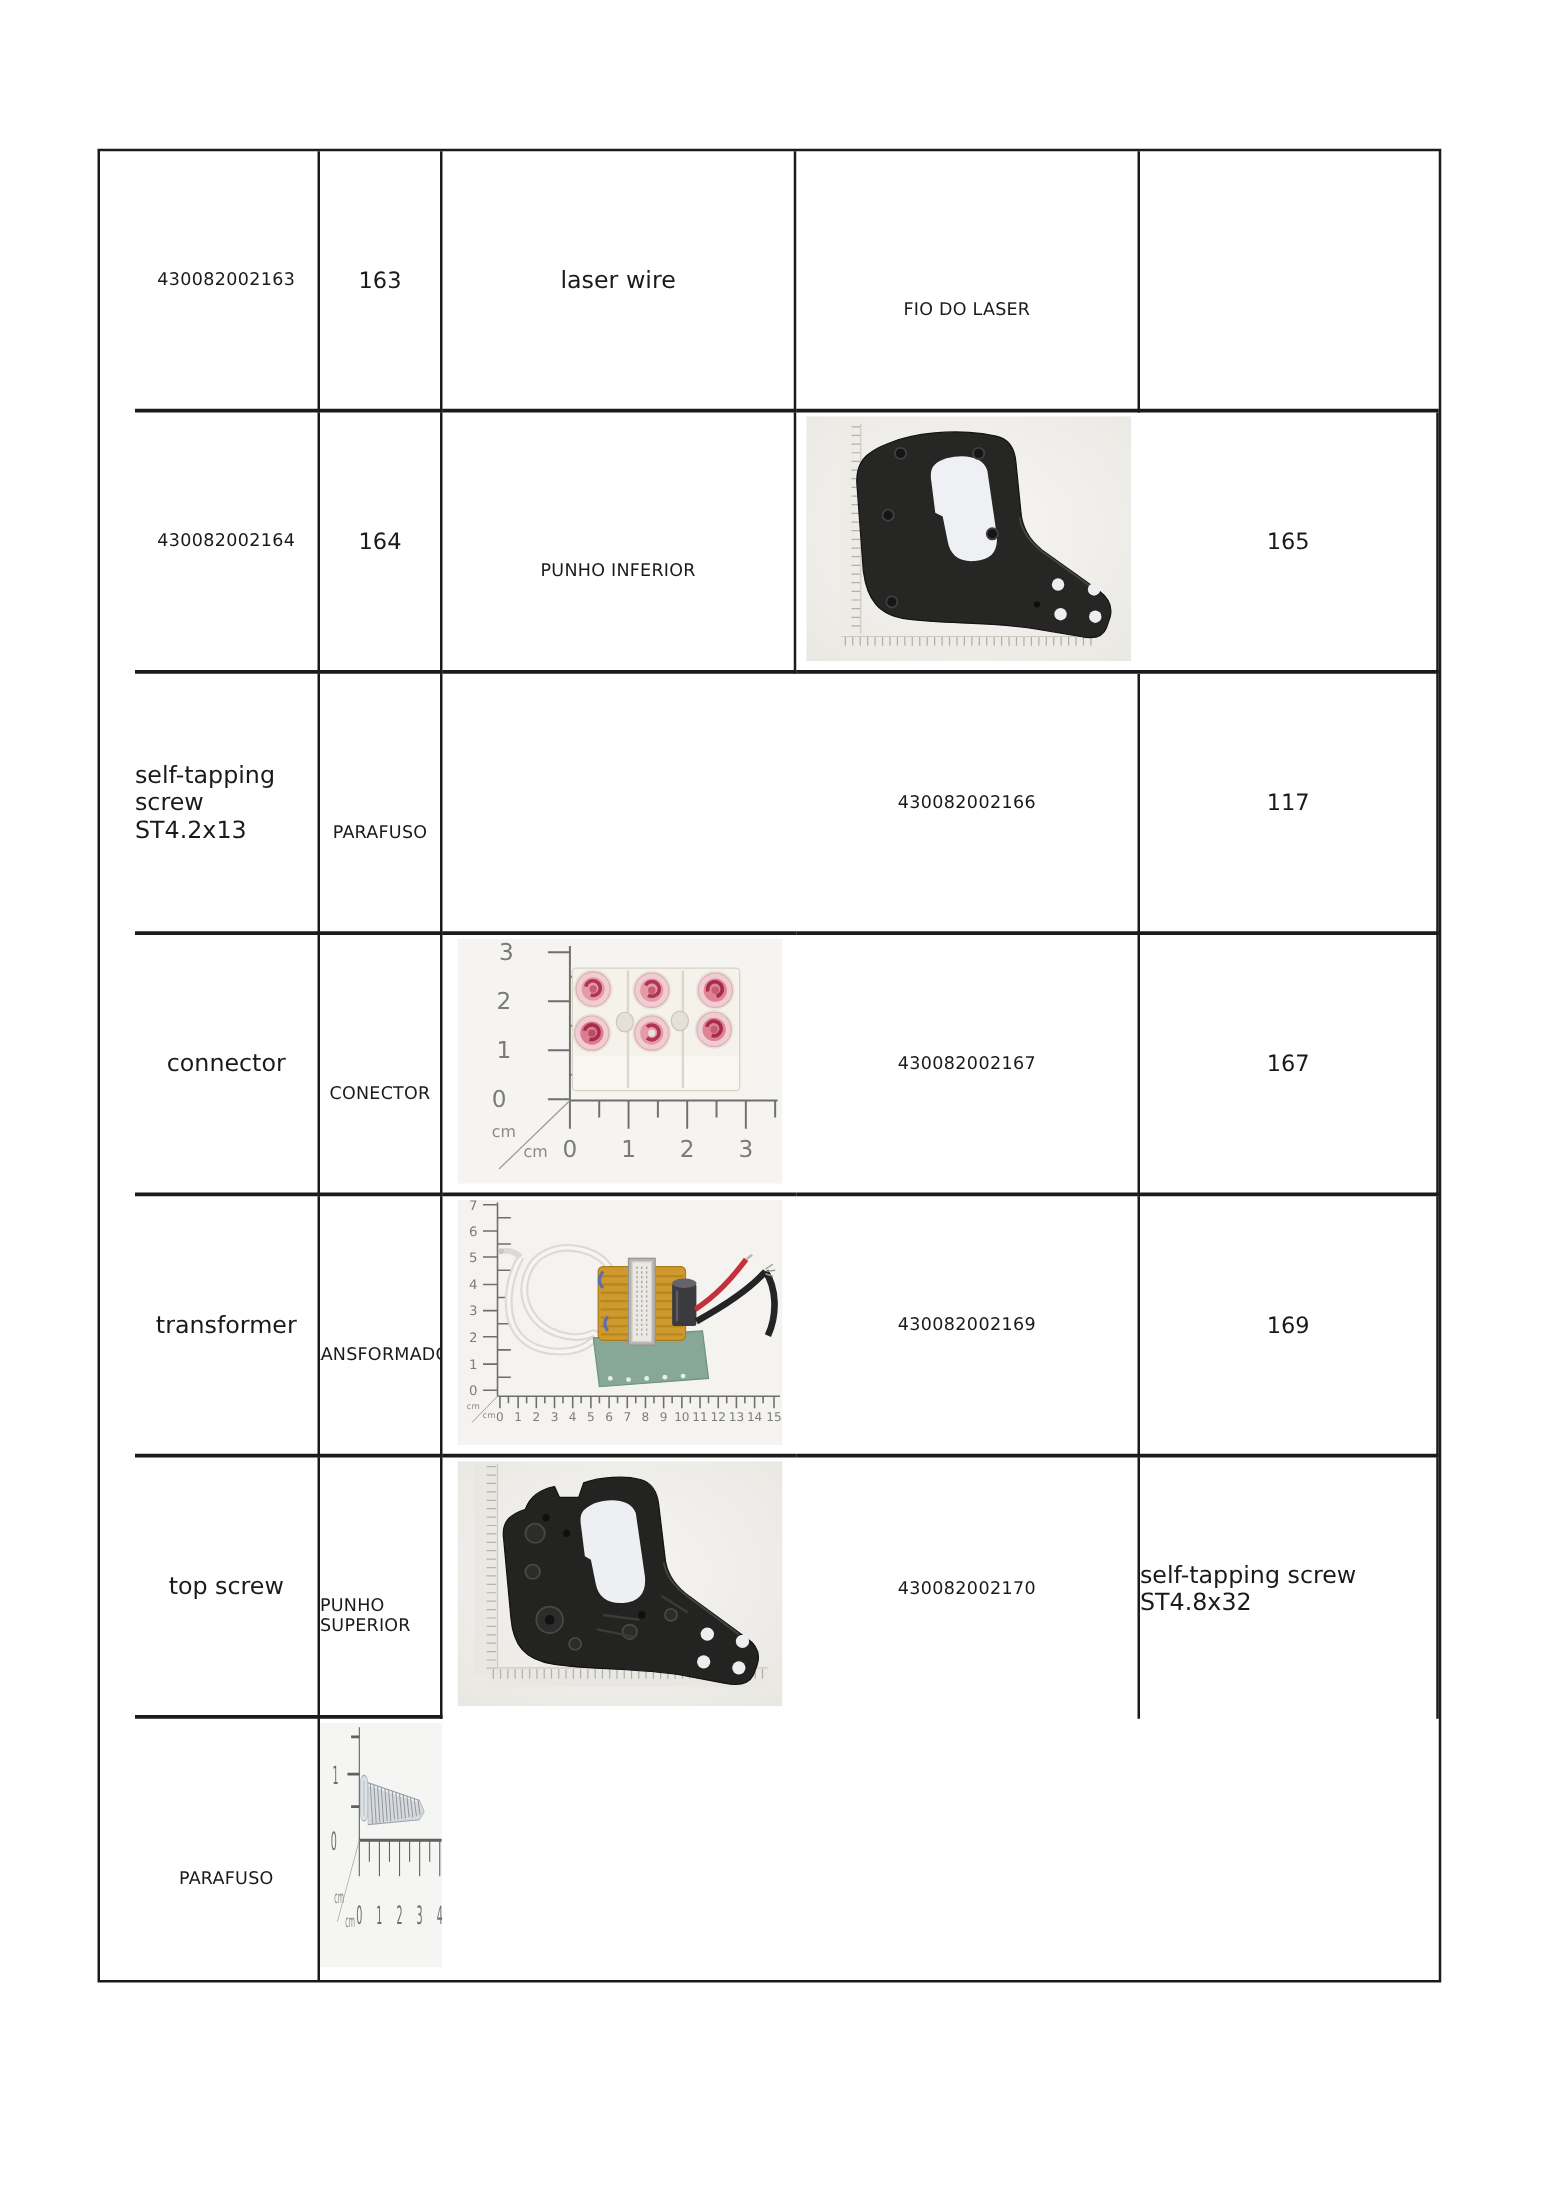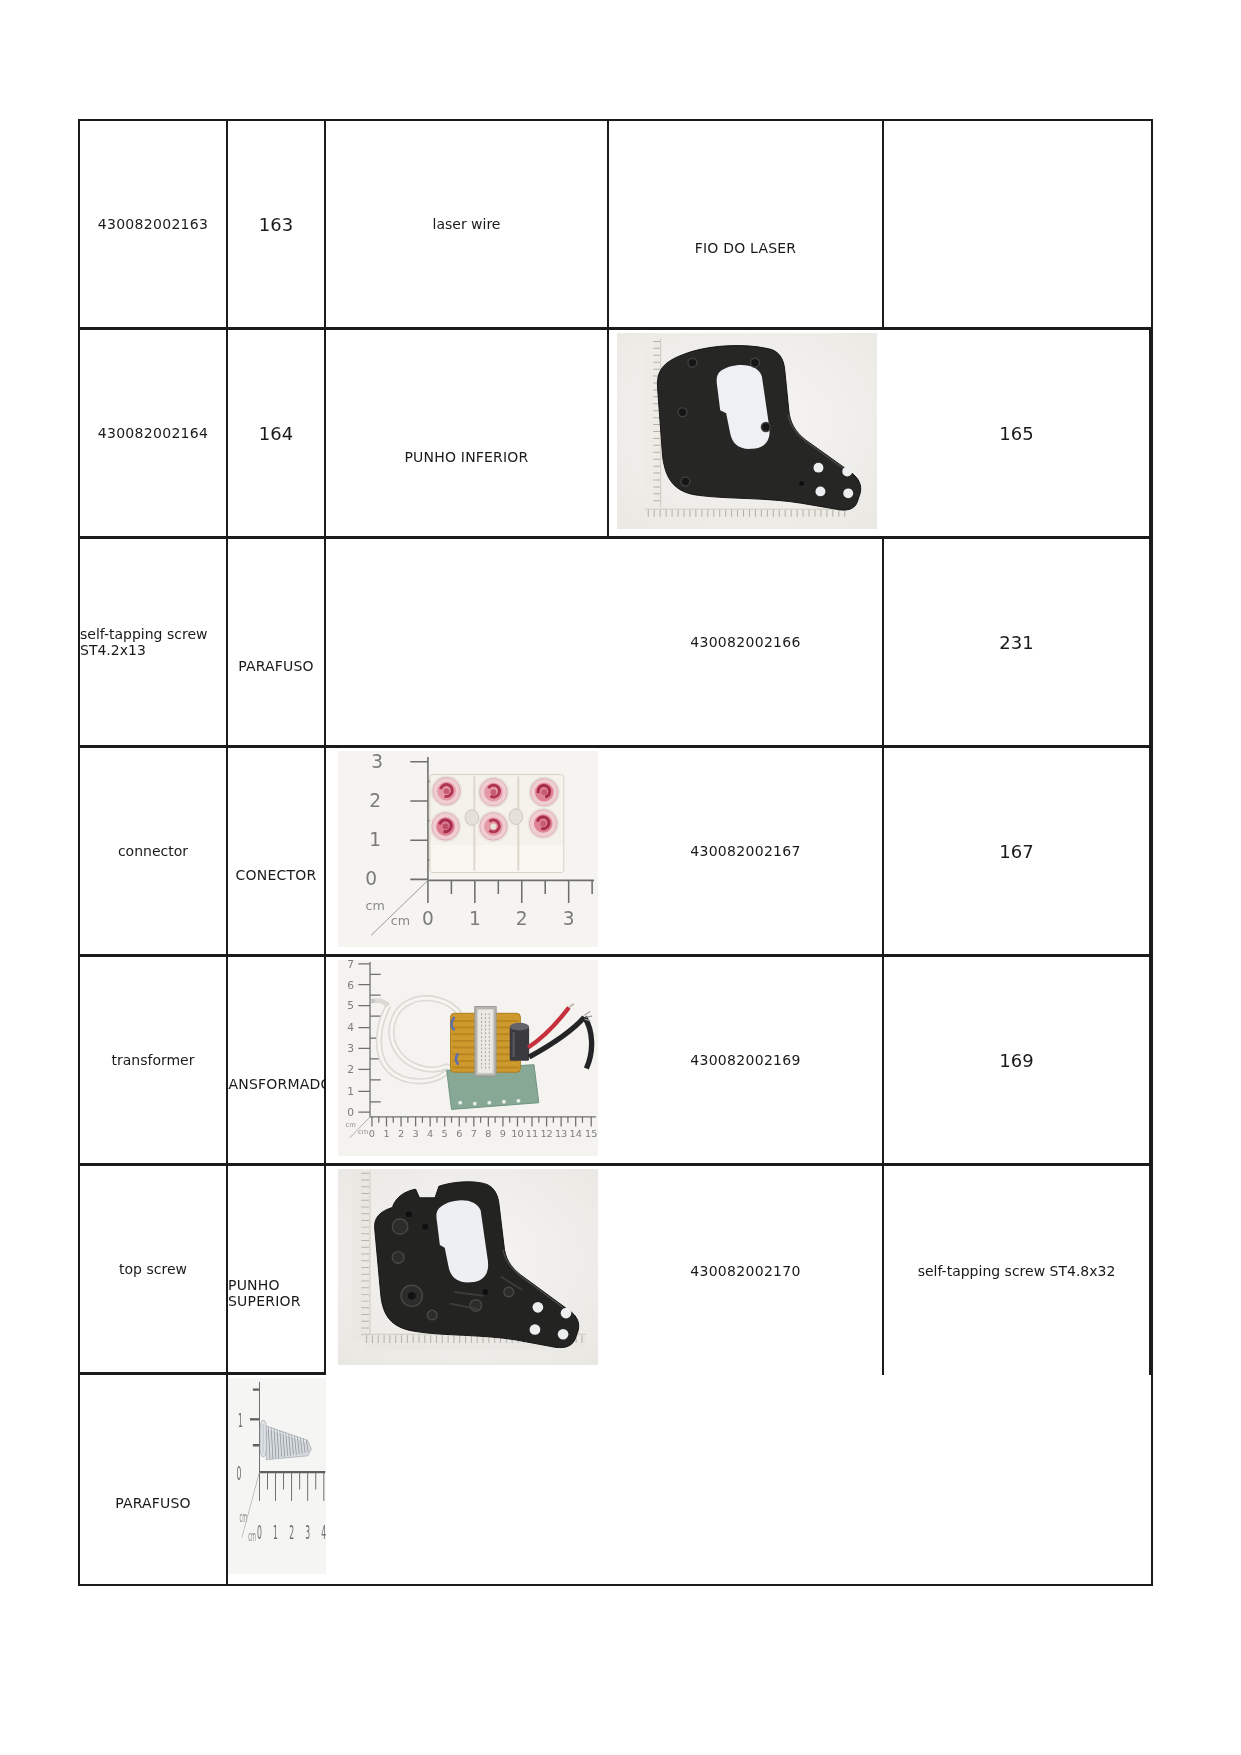--- a/index.html
+++ b/index.html
@@ -1,32 +1,32 @@
 <!DOCTYPE html>
 <html><head>
 <meta charset="utf-8">
 <style>
   html,body{margin:0;padding:0;background:#ffffff;}
   body{width:1241px;height:1755px;position:relative;font-family:"DejaVu Sans","Liberation Sans",sans-serif;color:#1a1a1a;}
   .parts-table{
     position:absolute;left:78px;top:119px;width:1075px;height:1467px;
     display:grid;grid-template-columns:148px 98px 283px 275px 1fr;
     grid-template-rows:repeat(7,1fr);
-    border:2px solid #1b1b1b;background:#ffffff;box-sizing:border-box;
+    border:2px solid #1b1b1b;background:#ffffff;box-sizing:border-box;padding-left:28px;
   }
   .cell{
     border-right:2px solid #1b1b1b;border-bottom:3px solid #1b1b1b;
     display:flex;align-items:center;justify-content:center;
     overflow:hidden;box-sizing:border-box;
   }
   .c-photo{border-right:none;align-items:flex-start;justify-content:center;padding-top:3px;}
   .parts-table > .cell:nth-last-child(-n+5){border-bottom:none;}
   .pn{font-size:14px;letter-spacing:0.3px;}
   .idx{font-size:18px;}
-  .en{font-size:14px;}
+  .en{font-size:19px;}
   .pt{font-size:14px;letter-spacing:0.2px;margin-top:47px;}
   .photo{width:260px;height:196px;display:block;}
   
   .rl  {font-size:19px;fill:#7b7b7b;text-anchor:middle;font-family:"DejaVu Sans",sans-serif;}
   .rcm {font-size:13px;fill:#8a8a8a;text-anchor:middle;font-family:"DejaVu Sans",sans-serif;}
   .rls {font-size:11px;fill:#7d7d7d;text-anchor:middle;font-family:"DejaVu Sans",sans-serif;}
   .rlh {font-size:10px;fill:#7d7d7d;text-anchor:middle;font-family:"DejaVu Sans",sans-serif;}
   .rcms{font-size:7px;fill:#8a8a8a;text-anchor:middle;font-family:"DejaVu Sans",sans-serif;}
   .rlb {font-size:21px;fill:#6e6e6e;text-anchor:middle;font-family:"DejaVu Sans",sans-serif;}
   .rcmb{font-size:14px;fill:#8a8a8a;text-anchor:middle;font-family:"DejaVu Sans",sans-serif;}
@@ -108,21 +108,21 @@
     </div>
   <div class="cell">
       <span class="pt">PARAFUSO</span>
     </div>
   <div class="cell c-photo"></div>
 
   <div class="cell">
       <span class="pn">430082002166</span>
     </div>
   <div class="cell">
-      <span class="idx">231</span>
+      <span class="idx">117</span>
     </div>
   <div class="cell">
       <span class="en">connector</span>
     </div>
   <div class="cell">
       <span class="pt">CONECTOR</span>
     </div>
   <div class="cell c-photo">
     <svg class="photo" viewBox="0 0 266 200" preserveAspectRatio="none">
       <rect width="266" height="200" fill="#f5f4f1"></rect>

